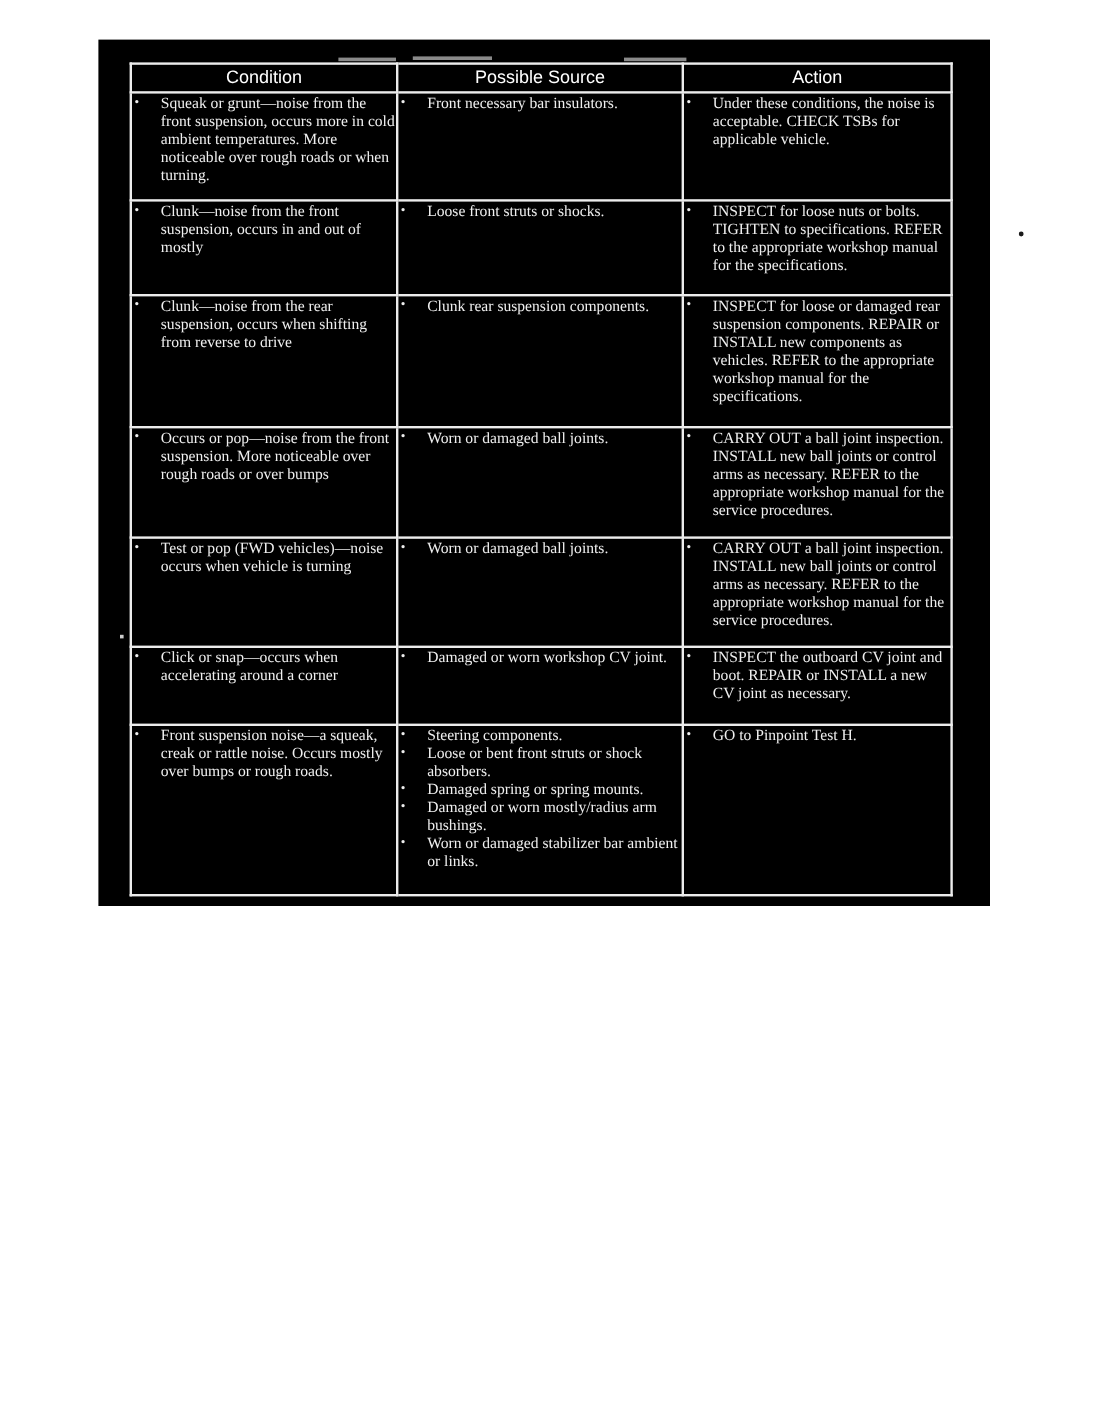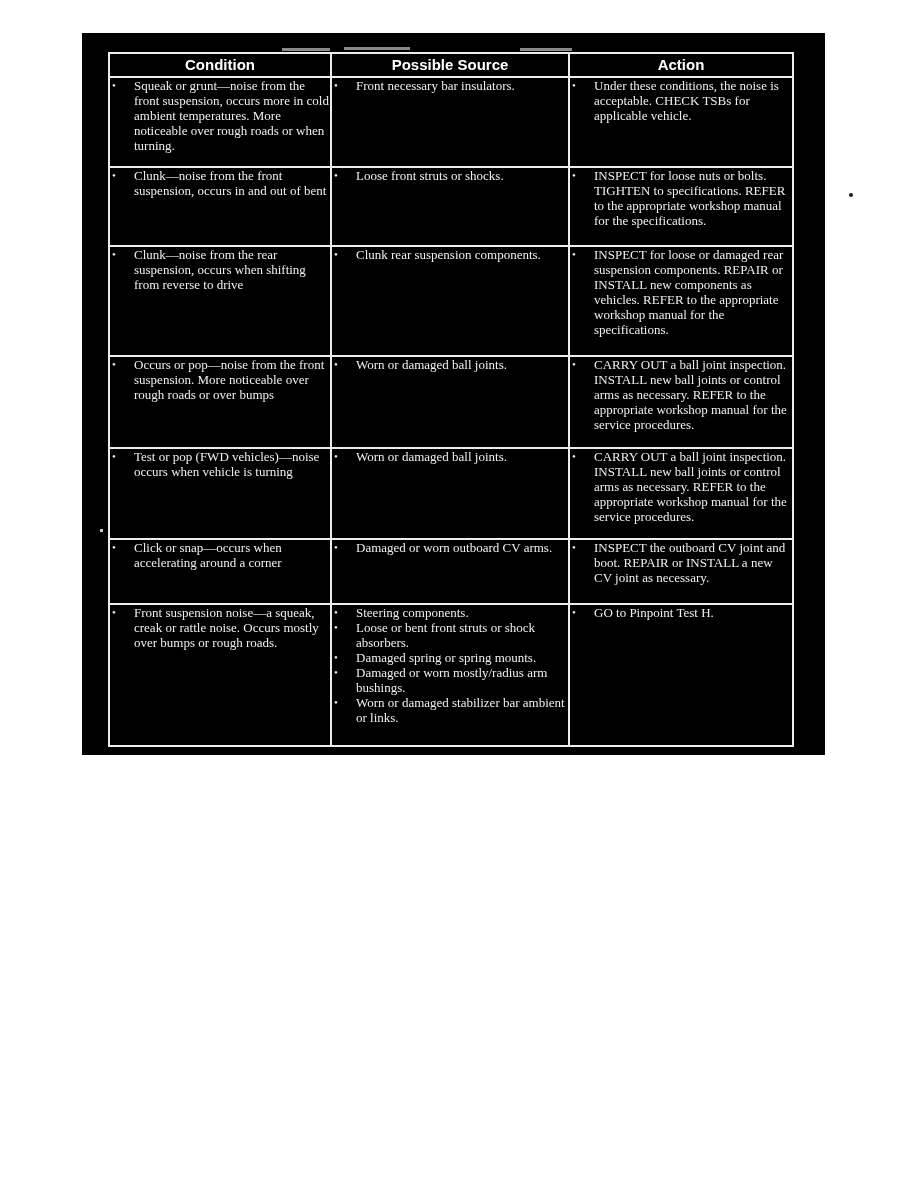--- a/index.html
+++ b/index.html
@@ -35,21 +35,21 @@
     background: #000000;
   }
   table.diag th, table.diag td {
     border: 2px solid #ececec;
     vertical-align: top;
     padding: 0;
   }
   table.diag th {
     height: 19px;
     font-family: "Liberation Sans", sans-serif;
-    font-weight: bold;
+    font-weight: normal;
     font-size: 15px;
     color: #ffffff;
     text-align: center;
     vertical-align: middle;
     padding: 1px 0 2px 0;
   }
   td.cell {
     color: #efefef;
     font-size: 13px;
     line-height: 15px;
@@ -143,21 +143,21 @@
               <div class="bullet-item">
                 <span class="bullet">•</span>
                 <span class="bullet-text">Under these conditions, the noise is acceptable. CHECK TSBs for applicable vehicle.</span>
               </div>
             </td>
           </tr>
           <tr class="r1">
             <td class="cell">
               <div class="bullet-item">
                 <span class="bullet">•</span>
-                <span class="bullet-text">Clunk—noise from the front suspension, occurs in and out of bent</span>
+                <span class="bullet-text">Clunk—noise from the front suspension, occurs in and out of mostly</span>
               </div>
             </td>
             <td class="cell">
               <div class="bullet-item">
                 <span class="bullet">•</span>
                 <span class="bullet-text">Loose front struts or shocks.</span>
               </div>
             </td>
             <td class="cell">
               <div class="bullet-item">
@@ -229,21 +229,21 @@
           <tr class="r5">
             <td class="cell">
               <div class="bullet-item">
                 <span class="bullet">•</span>
                 <span class="bullet-text">Click or snap—occurs when accelerating around a corner</span>
               </div>
             </td>
             <td class="cell">
               <div class="bullet-item">
                 <span class="bullet">•</span>
-                <span class="bullet-text">Damaged or worn outboard CV arms.</span>
+                <span class="bullet-text">Damaged or worn workshop CV joint.</span>
               </div>
             </td>
             <td class="cell">
               <div class="bullet-item">
                 <span class="bullet">•</span>
                 <span class="bullet-text">INSPECT the outboard CV joint and boot. REPAIR or INSTALL a new CV joint as necessary.</span>
               </div>
             </td>
           </tr>
           <tr class="r6">

